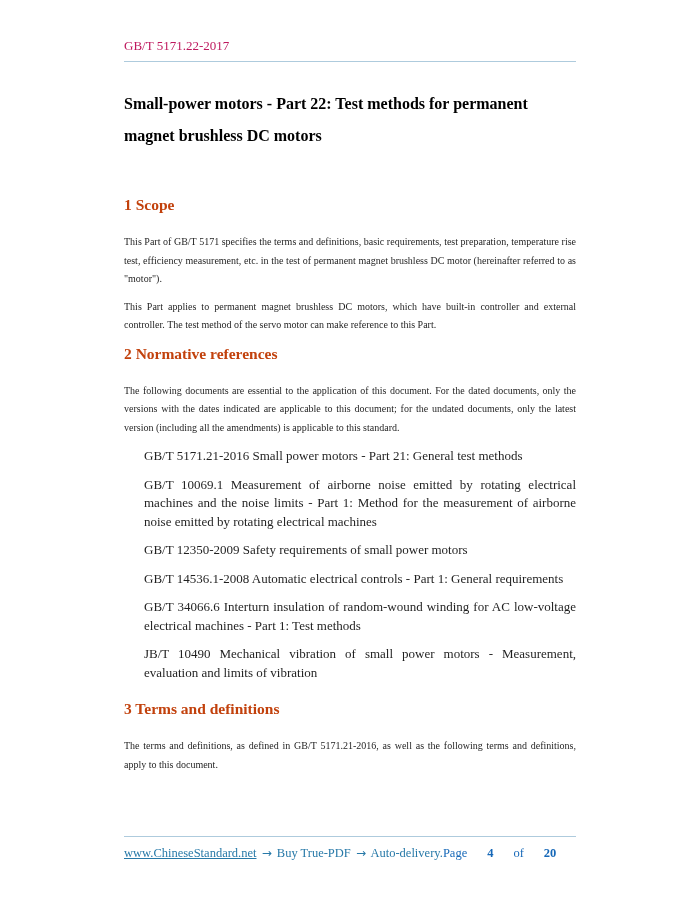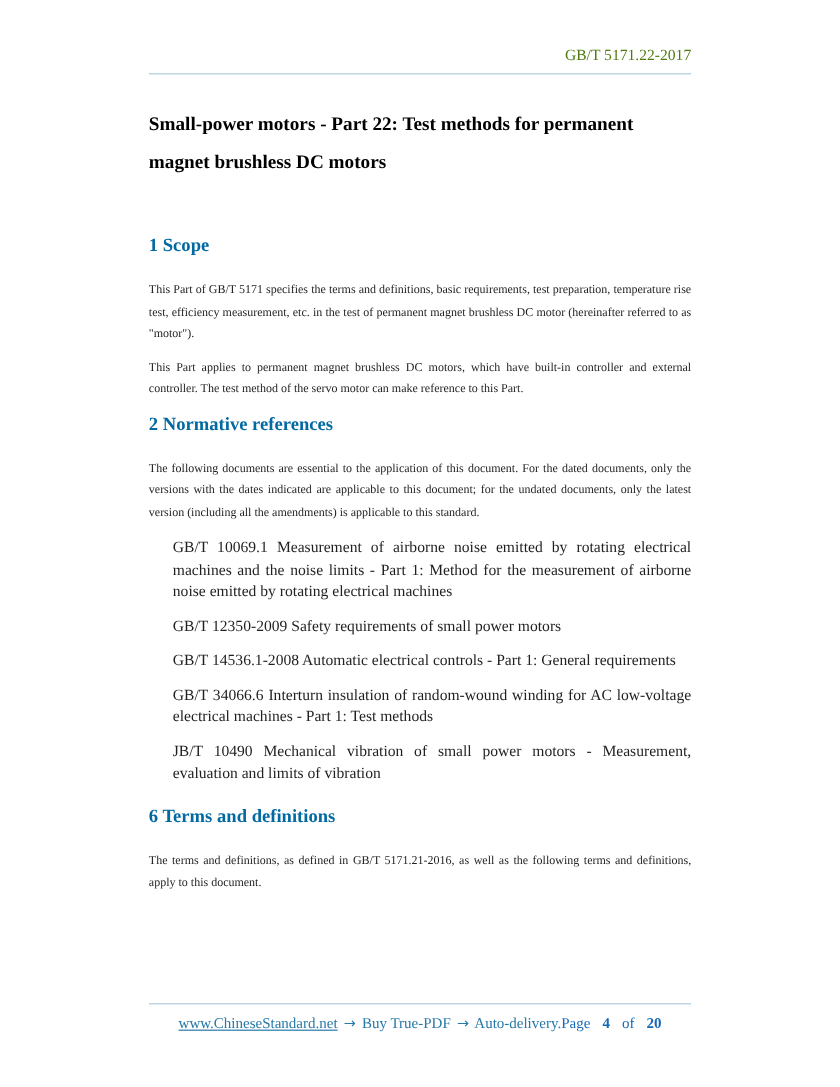--- a/index.html
+++ b/index.html
@@ -9,43 +9,43 @@
     height: 906px;
     background: #ffffff;
     font-family: "Liberation Serif", serif;
     color: #1f1f1f;
     overflow: hidden;
   }
   .content { padding: 0 124px; }
 
   .doc-number {
     margin-top: 38px;
-    text-align: right;
+    text-align: left;
     font-size: 13px;
     line-height: 16px;
-    color: #4d7c0f;
+    color: #be185d;
   }
   .rule { height: 1px; background: #aecbdd; }
   .header-rule { margin-top: 7px; }
 
   .doc-title {
     margin: 26px 0 0;
     font-weight: bold;
     font-size: 16px;
     line-height: 32px;
     color: #000000;
   }
   .title-line { display: block; white-space: nowrap; }
 
   .section-heading {
     font-size: 15.5px;
     font-weight: bold;
     line-height: 22px;
     margin: 0;
-    color: #0369a1;
+    color: #c2410c;
   }
   #sec1-h { margin-top: 42px; }
   #sec2-h { margin-top: 8px; }
   #sec3-h { margin-top: 16px; }
 
   .para {
     font-size: 10px;
     line-height: 18.5px;
     text-align: justify;
     margin: 0;
@@ -61,29 +61,29 @@
   }
 
   .footer {
     position: absolute;
     left: 124px;
     right: 124px;
     top: 836px;
   }
   .footer-row {
     display: flex;
-    justify-content: center;
+    justify-content: flex-start;
     align-items: baseline;
     margin-top: 9px;
     font-size: 12.5px;
   }
   .footer-left { color: #2779a8; }
   .footer-link { color: #2779a8; text-decoration: underline; cursor: pointer; }
   .arrow { font-family: "DejaVu Sans", sans-serif; font-size: 12px; padding: 0 2px; }
-  .footer-right { color: #1668b8; display: flex; gap: 10px; }
+  .footer-right { color: #1668b8; display: flex; gap: 20px; }
   .footer-right .num { font-weight: bold; }
 </style>
 </head>
 <body>
 
 <div class="page">
   <div class="content">
 
     <div class="doc-number">GB/T 5171.22-2017</div>
     <div class="rule header-rule"></div>
@@ -93,27 +93,28 @@
       <span class="title-line">magnet brushless DC motors</span>
     </h1>
 
     <h2 class="section-heading" id="sec1-h">1 Scope</h2>
     <p class="para p-first">This Part of GB/T 5171 specifies the terms and definitions, basic requirements, test preparation, temperature rise test, efficiency measurement, etc. in the test of permanent magnet brushless DC motor (hereinafter referred to as "motor").</p>
     <p class="para p-next">This Part applies to permanent magnet brushless DC motors, which have built-in controller and external controller. The test method of the servo motor can make reference to this Part.</p>
 
     <h2 class="section-heading" id="sec2-h">2 Normative references</h2>
     <p class="para p-first">The following documents are essential to the application of this document. For the dated documents, only the versions with the dates indicated are applicable to this document; for the undated documents, only the latest version (including all the amendments) is applicable to this standard.</p>
 
+    <p class="ref">GB/T 5171.21-2016 Small power motors - Part 21: General test methods</p>
     <p class="ref">GB/T 10069.1 Measurement of airborne noise emitted by rotating electrical machines and the noise limits - Part 1: Method for the measurement of airborne noise emitted by rotating electrical machines</p>
     <p class="ref">GB/T 12350-2009 Safety requirements of small power motors</p>
     <p class="ref">GB/T 14536.1-2008 Automatic electrical controls - Part 1: General requirements</p>
     <p class="ref">GB/T 34066.6 Interturn insulation of random-wound winding for AC low-voltage electrical machines - Part 1: Test methods</p>
     <p class="ref">JB/T 10490 Mechanical vibration of small power motors - Measurement, evaluation and limits of vibration</p>
 
-    <h2 class="section-heading" id="sec3-h">6 Terms and definitions</h2>
+    <h2 class="section-heading" id="sec3-h">3 Terms and definitions</h2>
     <p class="para p-first">The terms and definitions, as defined in GB/T 5171.21-2016, as well as the following terms and definitions, apply to this document.</p>
 
   </div>
 
   <div class="footer">
     <div class="rule"></div>
     <div class="footer-row">
       <div class="footer-left">
         <a class="footer-link">www.ChineseStandard.net</a>
         <span class="arrow">→</span>

